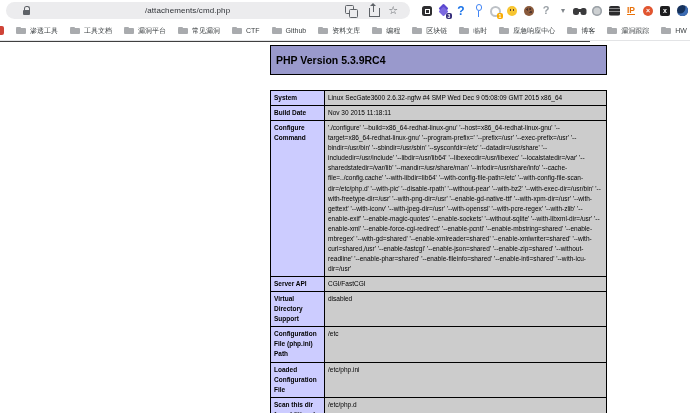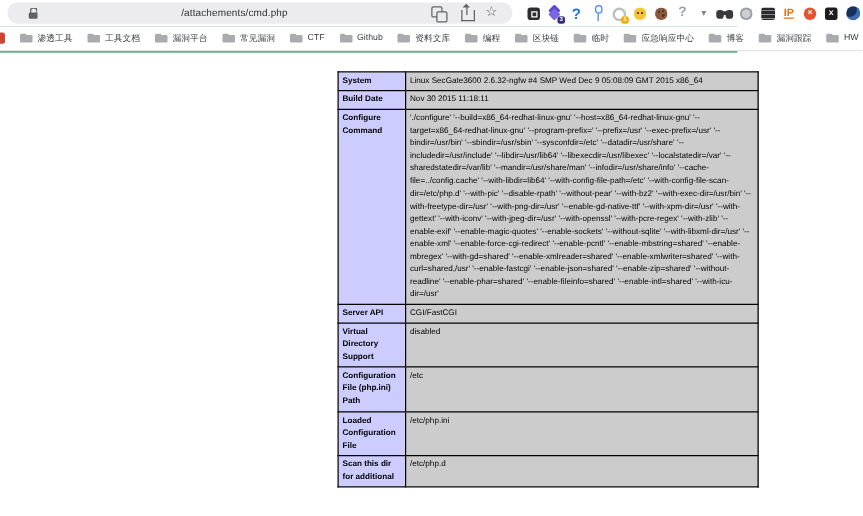--- a/index.html
+++ b/index.html
@@ -1,18 +1,18 @@
 <!DOCTYPE html>
 <html><head>
 <meta charset="utf-8">
 <style>
   * { margin:0; padding:0; box-sizing:border-box; }
   html,body { width:690px; height:413px; overflow:hidden; background:#fff;
     font-family:"Liberation Sans","DejaVu Sans",sans-serif; }
-  .viewport { position:relative; width:590px; height:413px; background:#15803d; }
+  .viewport { position:relative; width:590px; height:413px; background:#404040; }
 
   
   .topbar { position:absolute; top:0; left:0; width:690px; height:21px; background:#fff; }
   .url-pill { position:absolute; left:6px; top:2px; width:404px; height:17px;
     background:#ececee; border-radius:9px; display:flex; align-items:center; }
   .lock-icon { position:relative; width:9px; height:11px; margin-left:16px; flex:none; }
   .lock-icon::before { content:""; position:absolute; top:1px; left:2px; width:4px; height:4px;
     border:1.2px solid #5f6368; border-bottom:none; border-radius:2.5px 2.5px 0 0; }
   .lock-icon::after { content:""; position:absolute; top:4.5px; left:0.5px; width:7.5px; height:5.5px;
     background:#5f6368; border-radius:1px; }
@@ -236,20 +236,21 @@
         <span class="bookmark-label">漏洞跟踪</span>
       </span>
       <span class="bookmark-item">
         <span class="folder-icon"></span>
         <span class="bookmark-label">HW</span>
       </span>
     </div>
 
   <div class="content">
     <div class="php-wrap">
+      <div class="php-header">PHP Version 5.3.9RC4</div>
       <table class="php-table">
         <tbody>
             <tr>
               <td class="cell-label">System</td>
               <td class="cell-value">Linux SecGate3600 2.6.32-ngfw #4 SMP Wed Dec 9 05:08:09 GMT 2015 x86_64</td>
             </tr>
             <tr>
               <td class="cell-label">Build Date</td>
               <td class="cell-value">Nov 30 2015 11:18:11</td>
             </tr>

